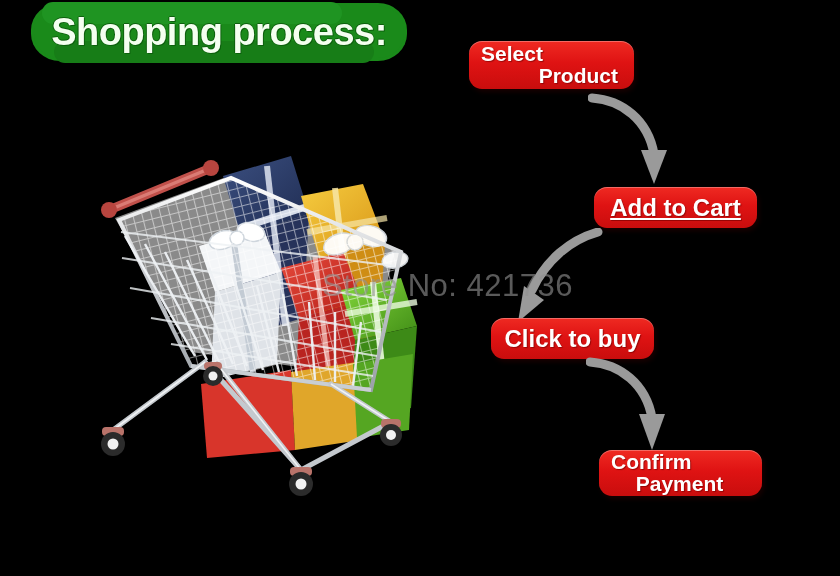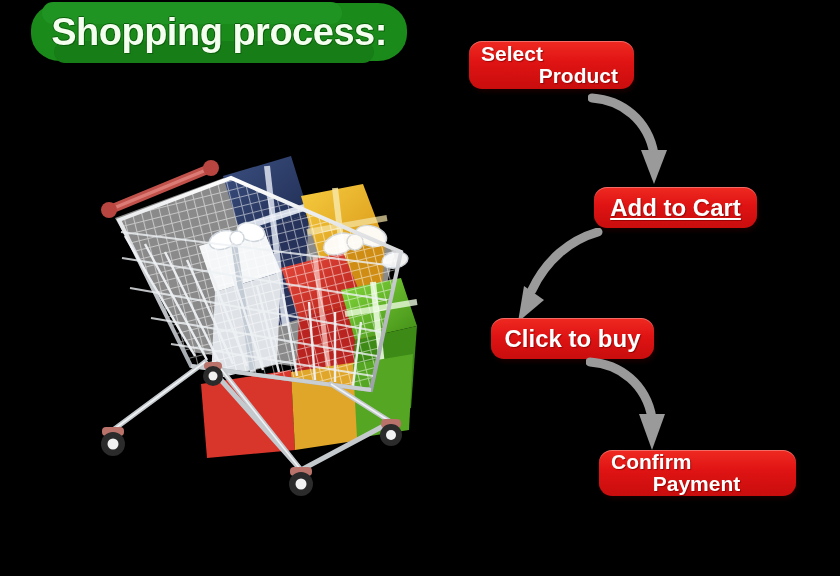--- a/index.html
+++ b/index.html
@@ -101,21 +101,21 @@
     text-decoration: underline;
   }
   .btn-click-to-buy {
     left: 465px; top: 318px;
     width: 163px; height: 41px;
     align-items: center;
     font-size: 24px;
   }
   .btn-confirm-payment {
     left: 573px; top: 450px;
-    width: 197px; height: 46px;
+    width: 163px; height: 46px;
     padding: 15px 12px;
     font-size: 21px;
   }
   .btn-confirm-payment .line-1 { text-align: left; }
   .btn-confirm-payment .line-2 { text-align: center; padding-right: 2px; }
 
   
   .arrow-svg {
     position: absolute;
     pointer-events: none;
@@ -286,20 +286,21 @@
         </g>
         <g transform="translate(118,226)">
           <rect x="-9" y="-4" width="18" height="8" rx="4" fill="#b9736a"></rect>
           <circle cx="0" cy="10" r="10" fill="#2b2b2b"></circle>
           <circle cx="0" cy="10" r="4.5" fill="#f2f2f2"></circle>
         </g>
       </g>
     </svg>
   </div>
 
+  <div class="watermark">Store No: 421736</div>
 
   <div class="flow-btn btn-select-product">
     <span class="line line-1">Select</span>
     <span class="line line-2">Product</span>
   </div>
 
   <svg class="arrow-svg arrow-1" viewBox="0 0 100 100" xmlns="http://www.w3.org/2000/svg">
     <path d="M4 6 C34 8, 60 28, 66 62" stroke="#9a9a9a" stroke-width="9" fill="none" stroke-linecap="round"></path>
     <path d="M66 92 L53 58 L79 58 Z" fill="#9a9a9a"></path>
   </svg>

